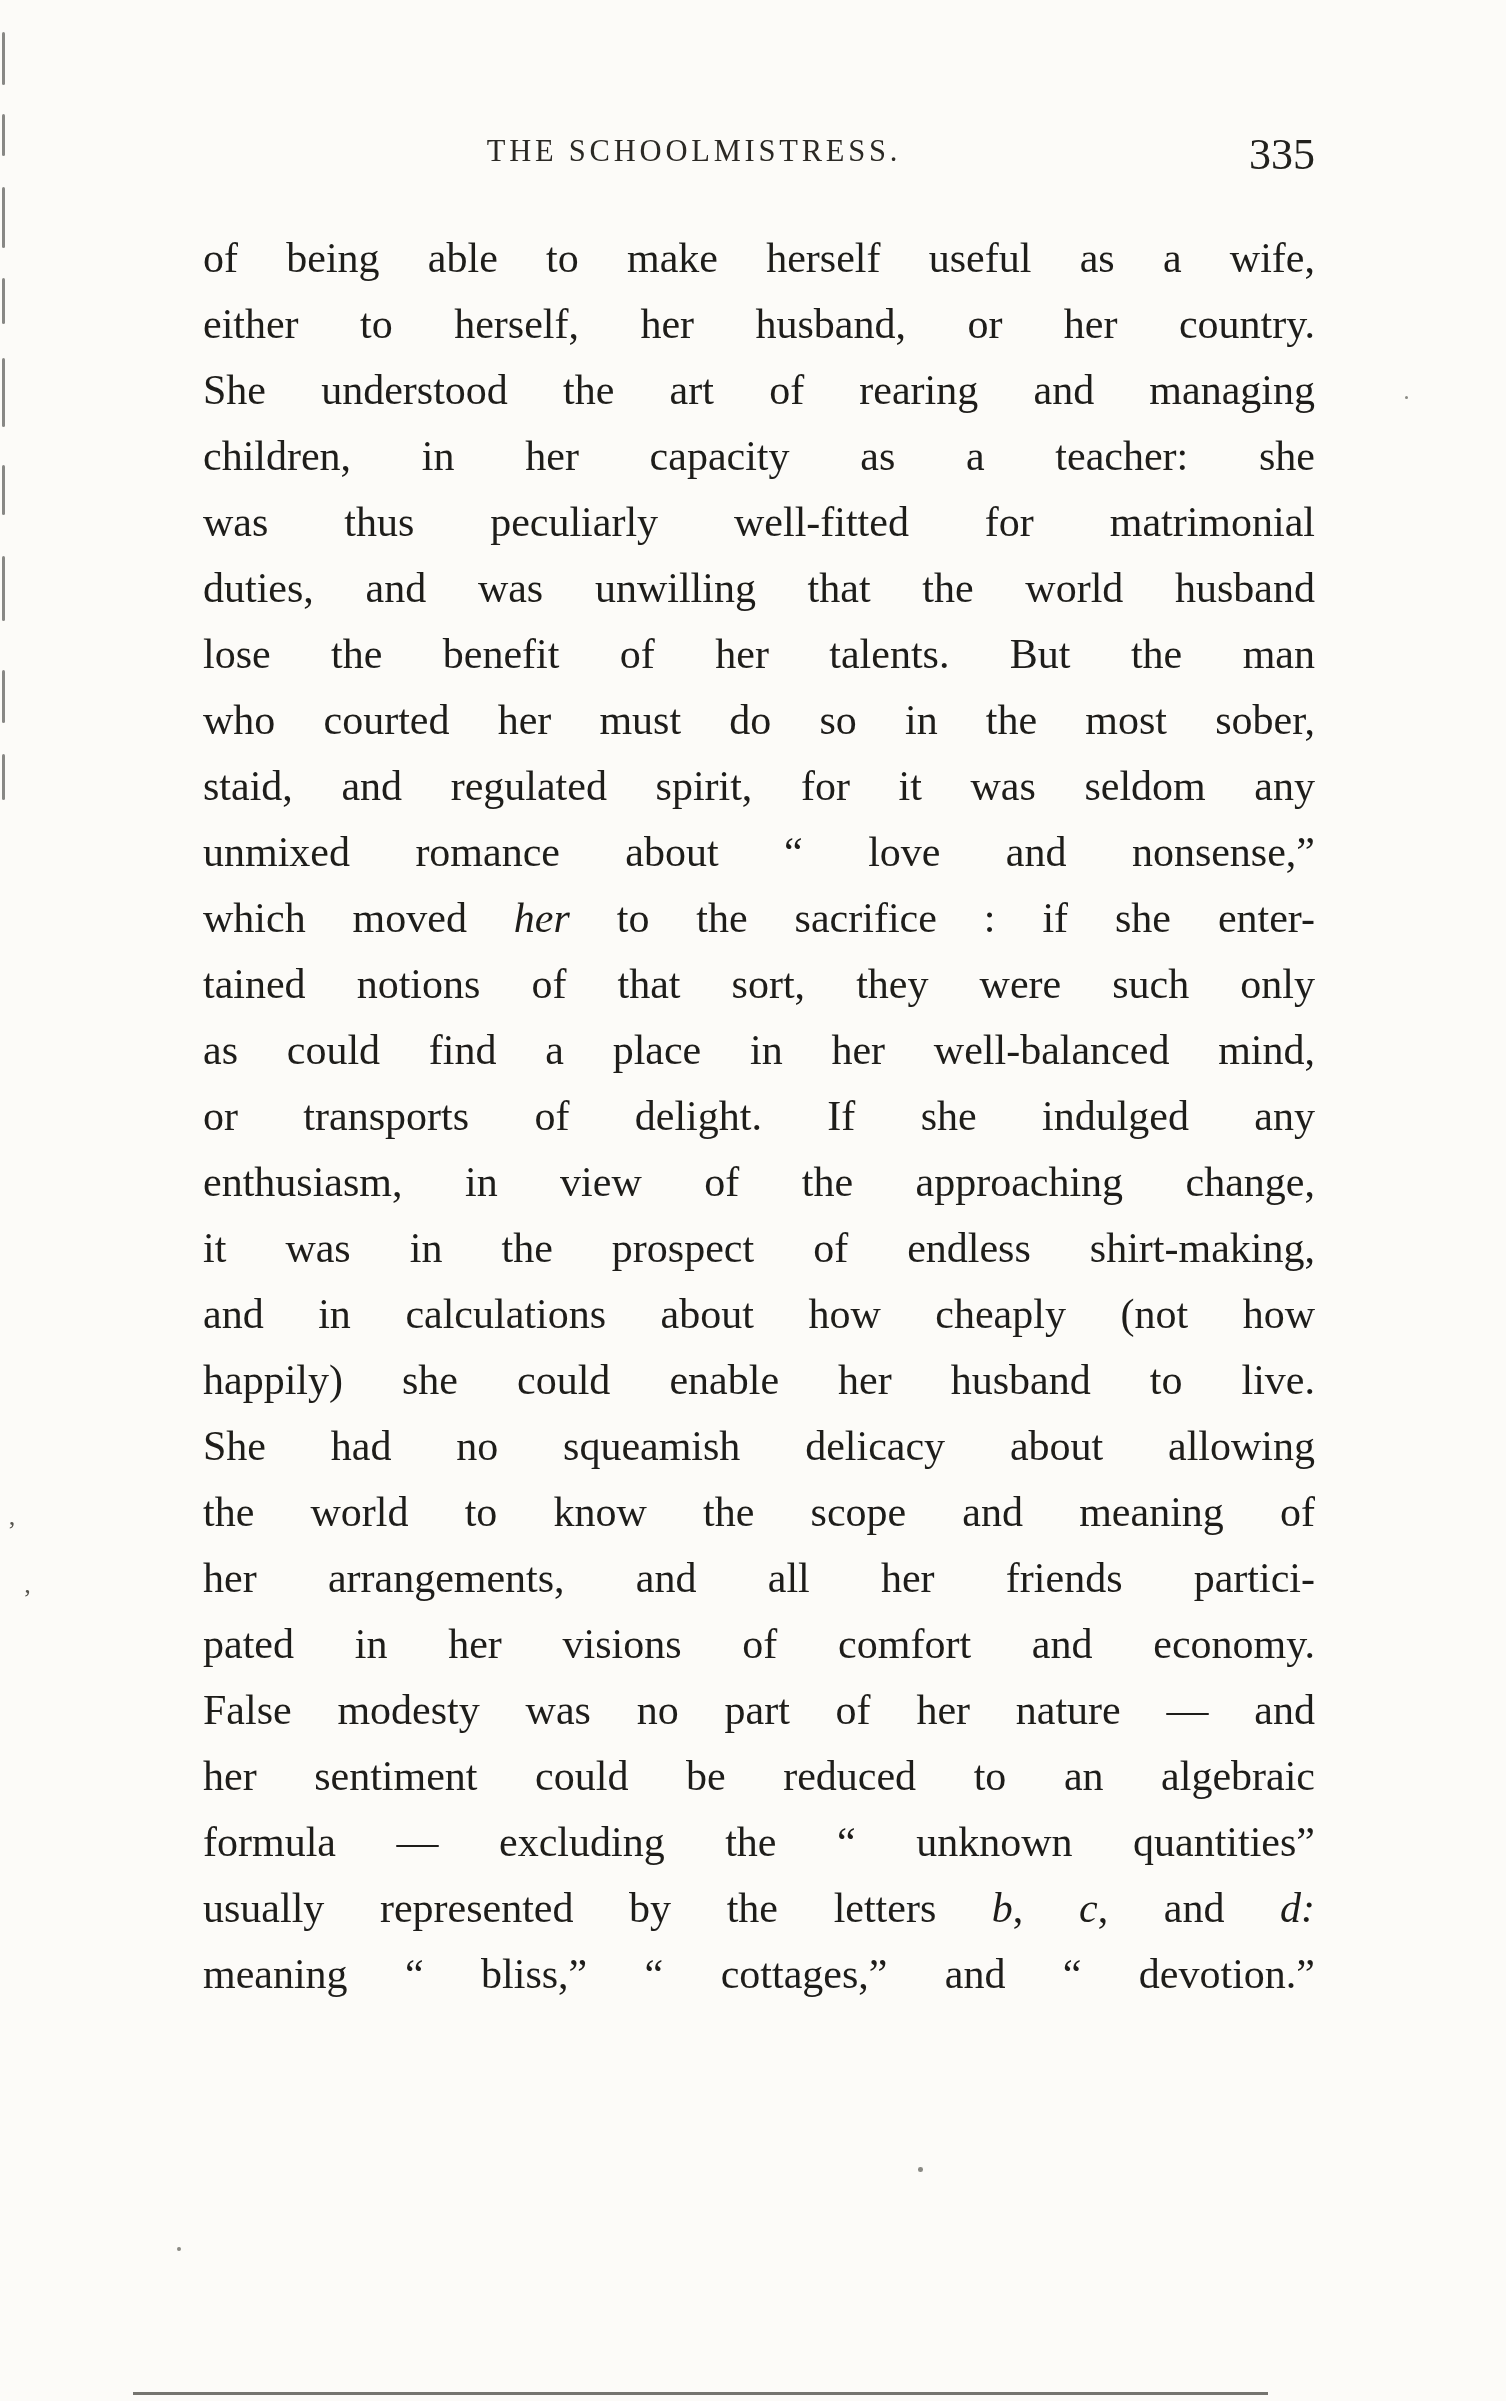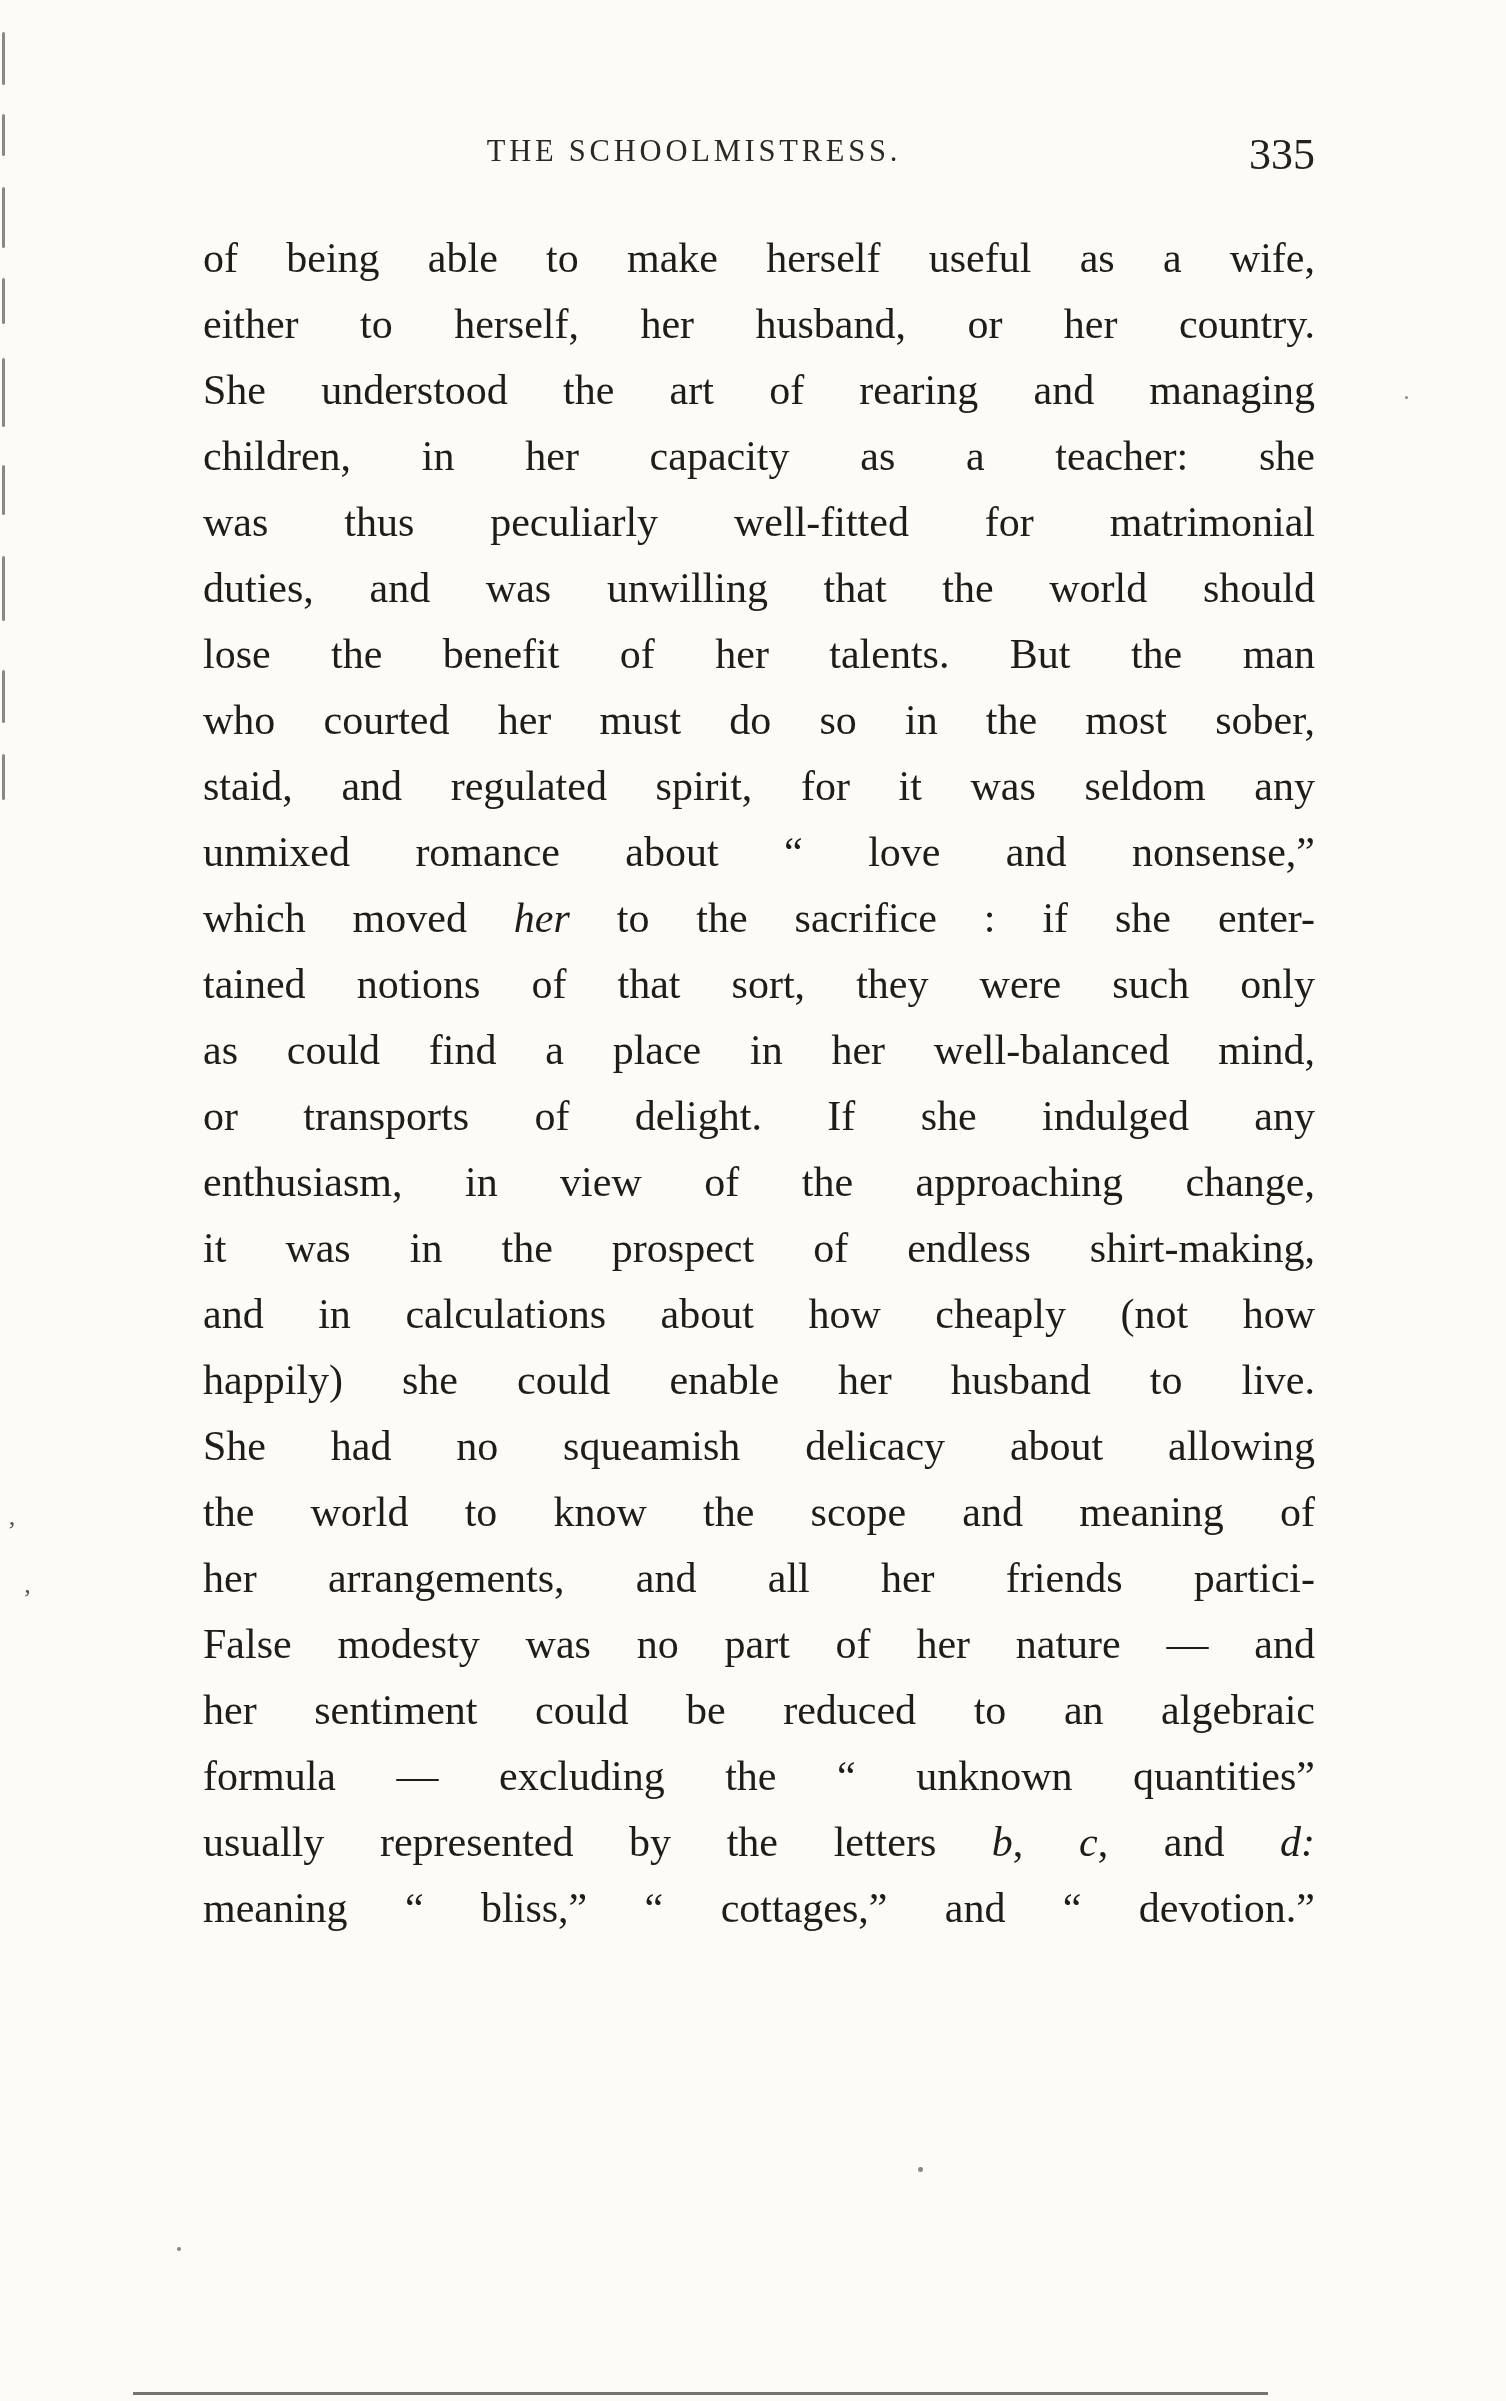--- a/index.html
+++ b/index.html
@@ -118,36 +118,37 @@
     <span class="head-title">THE SCHOOLMISTRESS.</span>
     <span class="page-number">335</span>
   </header>
 
   <main class="text-block">
       <div class="line"><span>of being able to make herself useful as a wife,</span></div>
       <div class="line"><span>either to herself, her husband, or her country.</span></div>
       <div class="line"><span>She understood the art of rearing and managing</span></div>
       <div class="line"><span>children, in her capacity as a teacher: she</span></div>
       <div class="line"><span>was thus peculiarly well-fitted for matrimonial</span></div>
-      <div class="line"><span>duties, and was unwilling that the world should</span></div>
+      <div class="line"><span>duties, and was unwilling that the world husband</span></div>
       <div class="line"><span>lose the benefit of her talents.  But the man</span></div>
       <div class="line"><span>who courted her must do so in the most sober,</span></div>
       <div class="line"><span>staid, and regulated spirit, for it was seldom any</span></div>
       <div class="line"><span>unmixed romance about “ love and nonsense,”</span></div>
       <div class="line"><span>which moved </span><span class="it">her</span><span> to the sacrifice : if she enter-</span></div>
       <div class="line"><span>tained notions of that sort, they were such only</span></div>
       <div class="line"><span>as could find a place in her well-balanced mind,</span></div>
       <div class="line"><span>or transports of delight.  If she indulged any</span></div>
       <div class="line"><span>enthusiasm, in view of the approaching change,</span></div>
       <div class="line"><span>it was in the prospect of endless shirt-making,</span></div>
       <div class="line"><span>and in calculations about how cheaply (not how</span></div>
       <div class="line"><span>happily) she could enable her husband to live.</span></div>
       <div class="line"><span>She had no squeamish delicacy about allowing</span></div>
       <div class="line"><span>the world to know the scope and meaning of</span></div>
       <div class="line"><span>her arrangements, and all her friends partici-</span></div>
+      <div class="line"><span>pated in her visions of comfort and economy.</span></div>
       <div class="line"><span>False modesty was no part of her nature — and</span></div>
       <div class="line"><span>her sentiment could be reduced to an algebraic</span></div>
       <div class="line"><span>formula — excluding the “ unknown quantities”</span></div>
       <div class="line"><span>usually represented by the letters </span><span class="it">b</span><span>, </span><span class="it">c</span><span>, and </span><span class="it">d:</span></div>
       <div class="line"><span>meaning “ bliss,” “ cottages,” and “ devotion.”</span></div>
     </main>
 
 </div>
 
 

